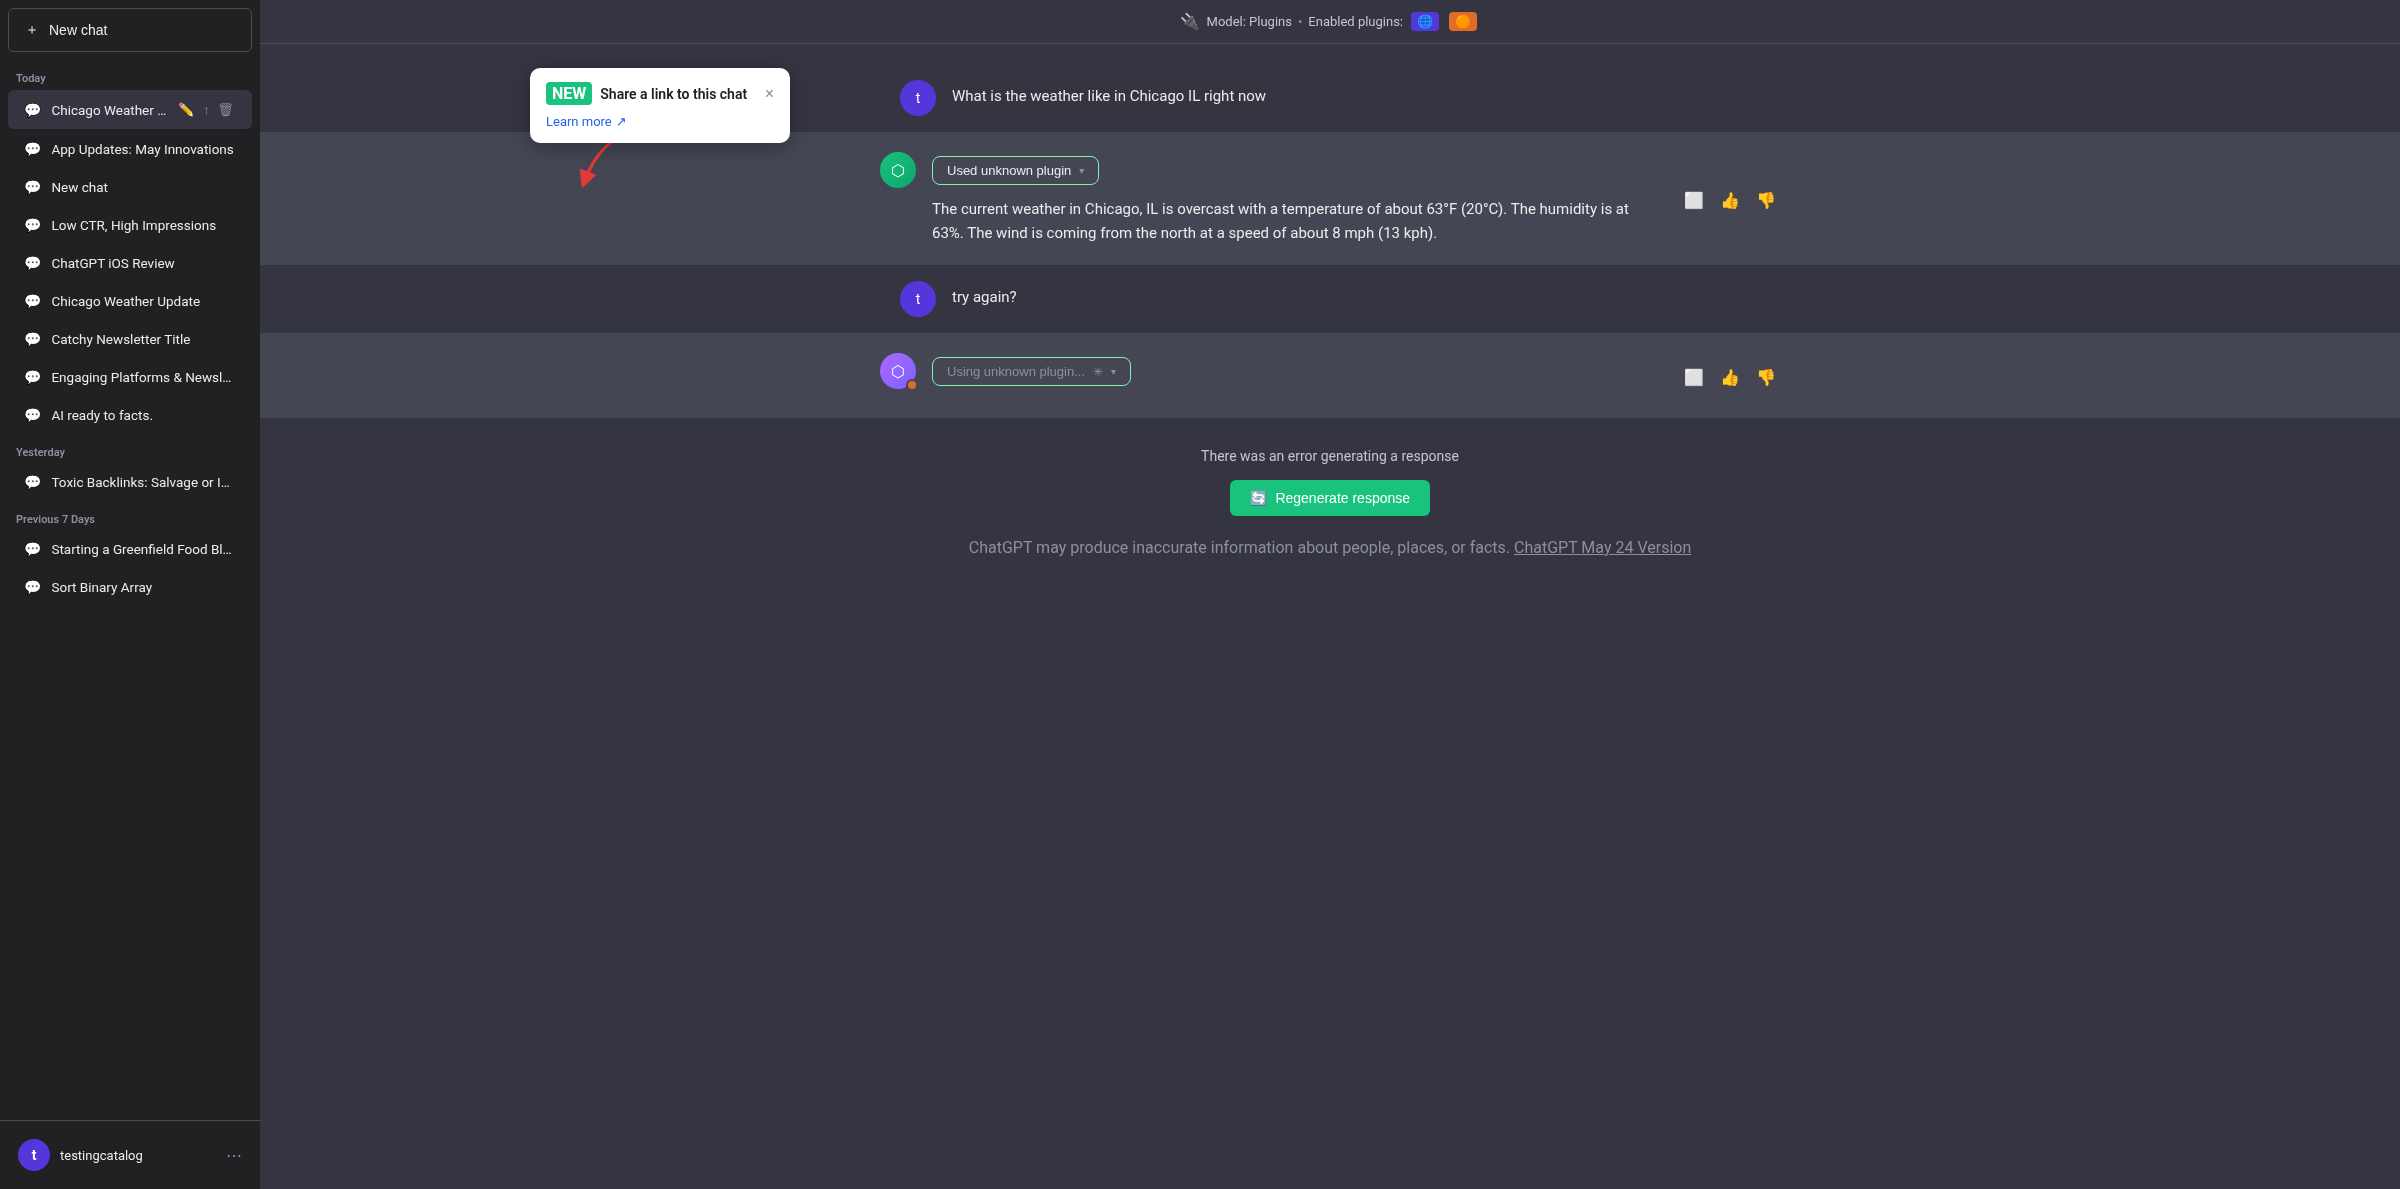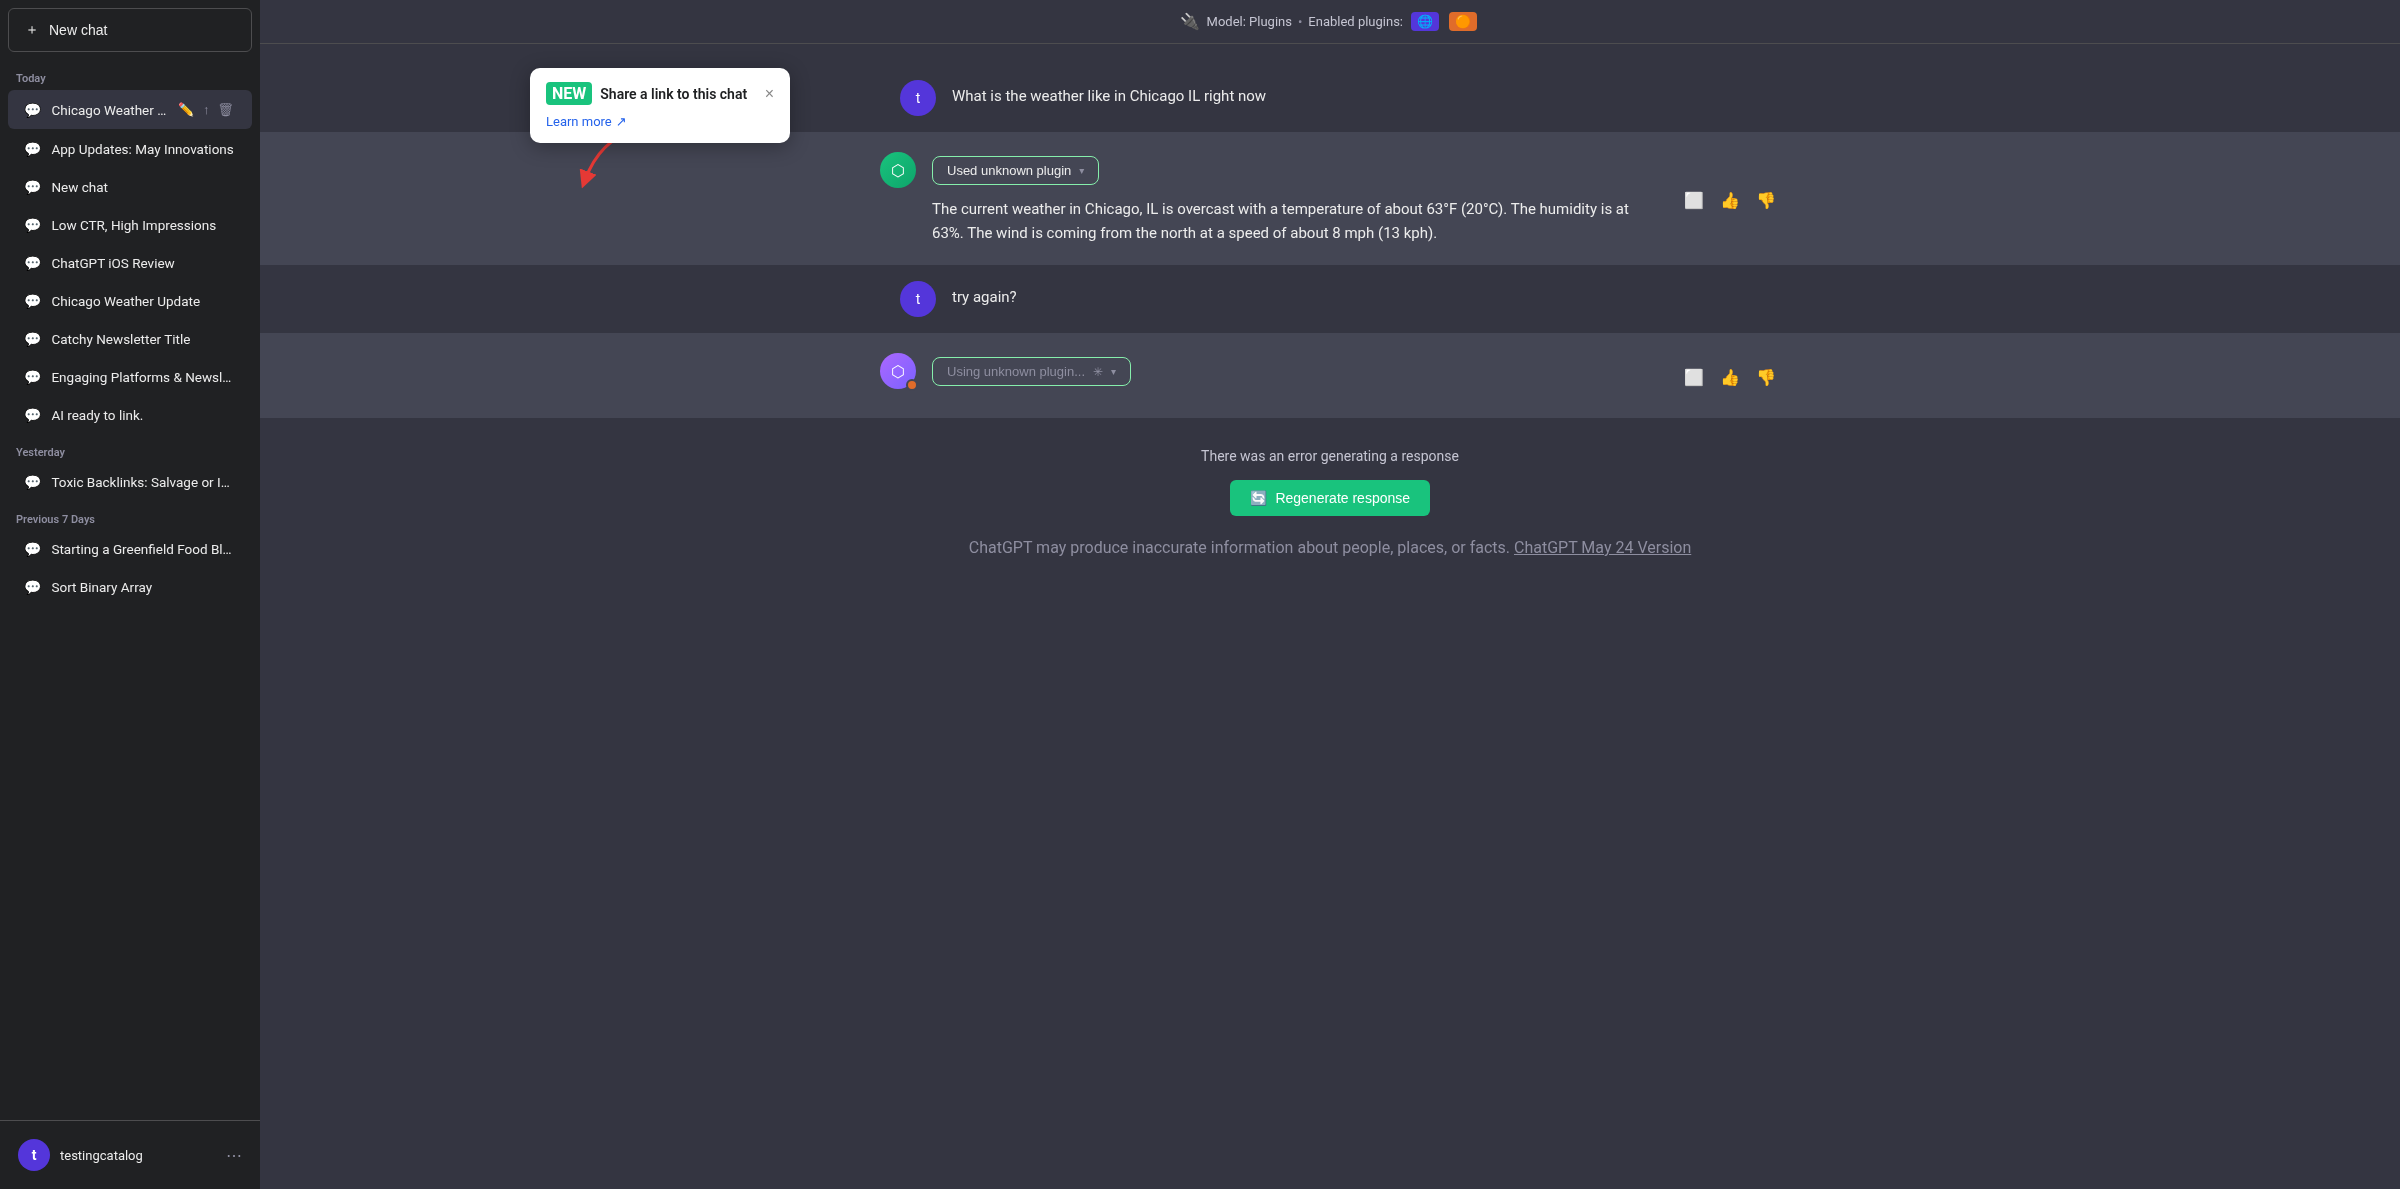--- a/index.html
+++ b/index.html
@@ -372,21 +372,21 @@
   <div class="chat-item">
     <span class="chat-item-icon">💬</span>
     <span class="chat-item-label">Catchy Newsletter Title</span>
   </div>
   <div class="chat-item">
     <span class="chat-item-icon">💬</span>
     <span class="chat-item-label">Engaging Platforms &amp; Newsle...</span>
   </div>
   <div class="chat-item">
     <span class="chat-item-icon">💬</span>
-    <span class="chat-item-label">AI ready to link.</span>
+    <span class="chat-item-label">AI ready to facts.</span>
   </div>
 
   <div class="section-label">Yesterday</div>
   <div class="chat-item">
     <span class="chat-item-icon">💬</span>
     <span class="chat-item-label">Toxic Backlinks: Salvage or Im...</span>
   </div>
 
   <div class="section-label">Previous 7 Days</div>
   <div class="chat-item">

